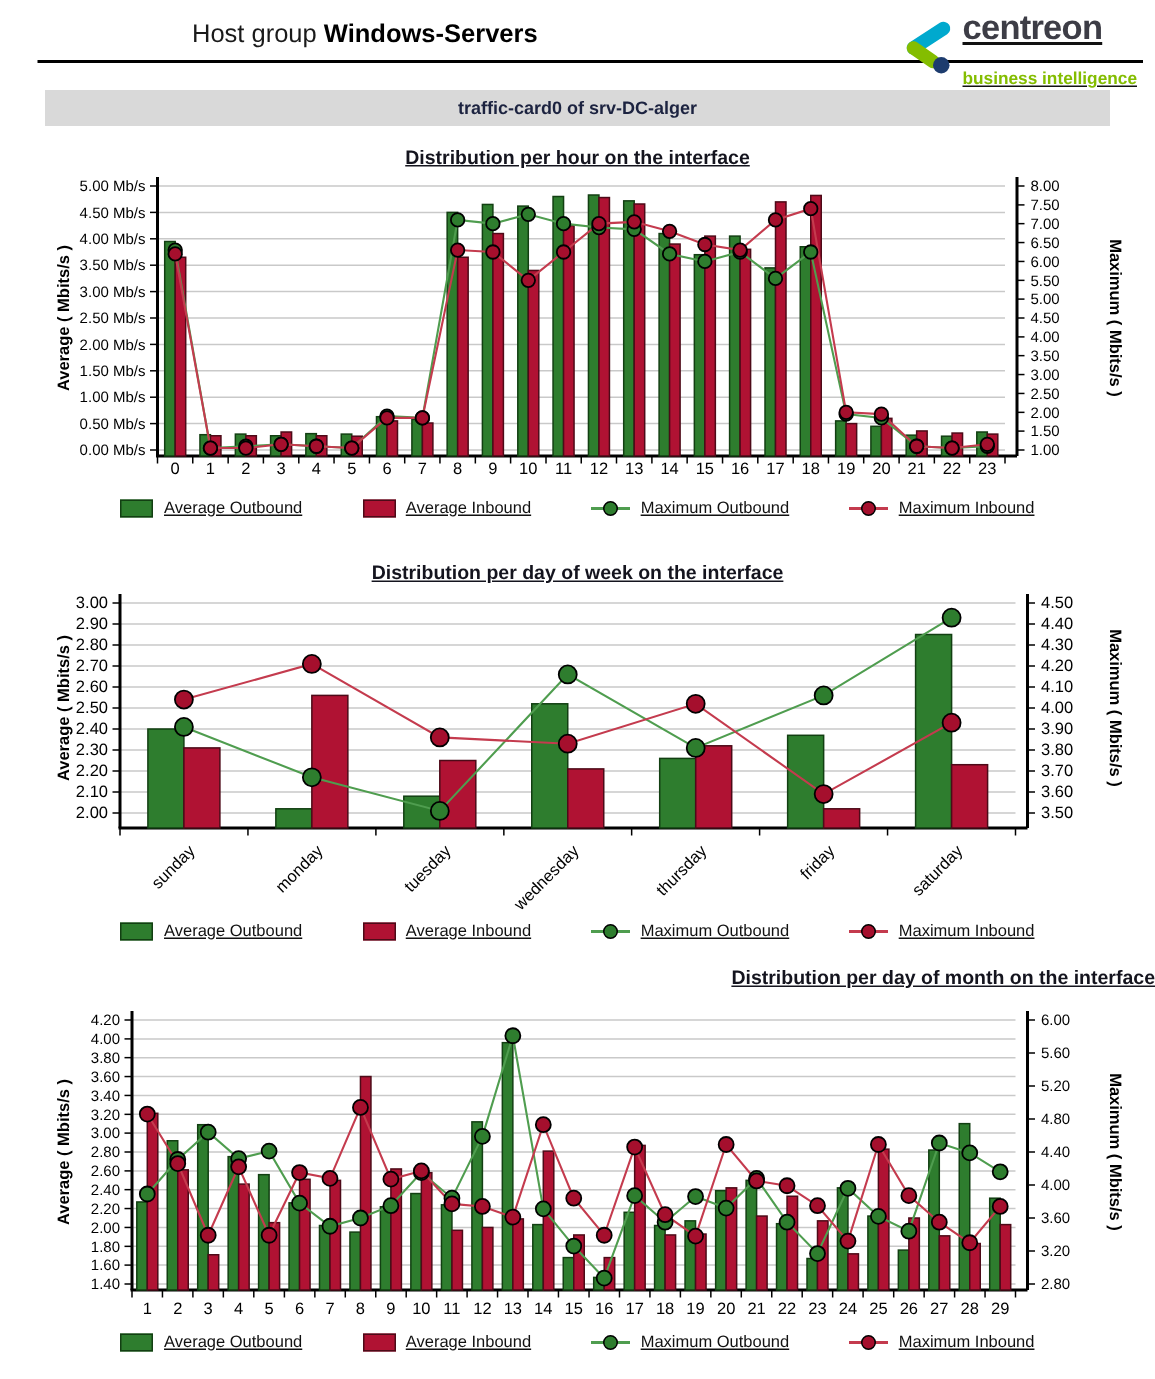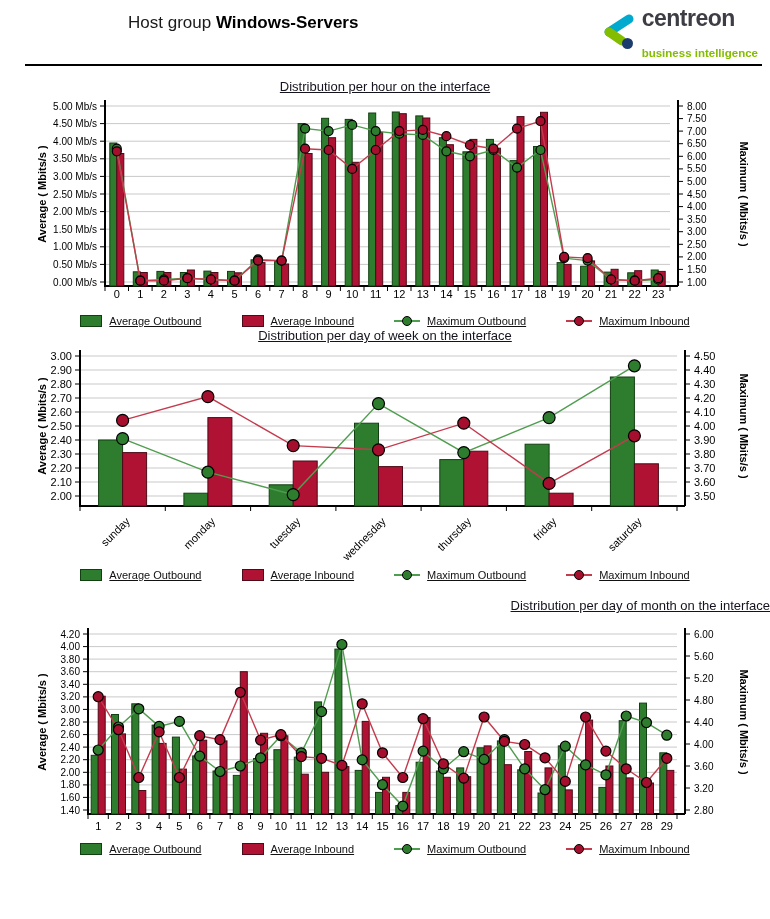--- a/index.html
+++ b/index.html
@@ -1,30 +1,30 @@
 <!DOCTYPE html>
 <html><head>
 <meta charset="utf-8">
 <style>
   html,body{margin:0;padding:0;background:#ffffff;}
   body{width:770px;height:919px;overflow:hidden;font-family:"Liberation Sans",sans-serif;color:#111;}
-  .report-header{position:relative;height:64px;}
+  .report-header{position:relative;height:40px;}
   .host-title{position:absolute;left:128px;top:13px;font-size:17px;color:#1a1a1a;}
   .host-title .bold{font-weight:bold;color:#000;}
-  .logo{position:absolute;right:12px;top:7px;display:flex;align-items:center;gap:6px;}
+  .logo{position:absolute;right:12px;top:7px;display:flex;align-items:center;gap:6px;text-decoration:underline;}
   .logo-text{display:flex;flex-direction:column;line-height:1;}
   .logo-title{font-size:23px;font-weight:bold;color:#3d3d46;letter-spacing:-0.5px;}
   .logo-subtitle{font-size:11.5px;font-weight:bold;color:#84bd00;margin-top:18px;}
   .header-rule{margin:0 8px 0 25px;width:737px;border-top:2px solid #000;height:0;}
   .banner{margin:18px 0 0 30px;width:710px;background:#d9d9d9;color:#1c2340;
           font-size:12px;font-weight:bold;text-align:center;padding:5px 0;box-sizing:border-box;height:24px;}
-  .chart-title{text-align:center;font-size:13px;font-weight:normal;color:#14141e;height:16px;}
+  .chart-title{text-align:center;font-size:13px;font-weight:bold;color:#14141e;height:16px;}
   .chart-title span{text-decoration:underline;}
   .ct-1{margin-top:13px;}
-  .ct-2{}
+  .ct-2{margin-top:28px;}
   .ct-3{margin-top:16px;text-align:right;}
   svg{display:block;font-family:"Liberation Sans",sans-serif;}
   .svg-1{margin-top:3px;}
   .svg-2{margin-top:2px;}
   .svg-3{margin-top:2px;}
   .legend{display:flex;justify-content:center;align-items:center;gap:40px;font-size:11px;color:#111;height:14px;text-decoration:underline;}
   .lg-1{margin-top:10px;}
   .lg-2{margin-top:2px;}
   .lg-3{margin-top:8px;}
   .legend-item{display:flex;align-items:center;gap:7px;}
@@ -50,20 +50,23 @@
         <circle cx="31.5" cy="31.5" r="5.5" fill="#1d3c6e"></circle>
       </svg>
       <div class="logo-text">
         <span class="logo-title">centreon</span>
         <span class="logo-subtitle">business intelligence</span>
       </div>
     </div>
   </div>
   <div class="header-rule"></div>
 
+  <div class="banner">
+    <span>traffic-card0 of srv-DC-alger</span>
+  </div>
 
   <div class="chart-title ct-1">
     <span>Distribution per hour on the interface</span>
   </div>
   <svg class="svg-1" width="770" height="206" viewBox="0 0 770 206">
       <g>
         <line x1="105" y1="184.0" x2="670" y2="184.0" stroke="#c9c9c9" stroke-width="1"></line>
         <line x1="105" y1="166.4" x2="670" y2="166.4" stroke="#c9c9c9" stroke-width="1"></line>
         <line x1="105" y1="148.8" x2="670" y2="148.8" stroke="#c9c9c9" stroke-width="1"></line>
         <line x1="105" y1="131.2" x2="670" y2="131.2" stroke="#c9c9c9" stroke-width="1"></line>

